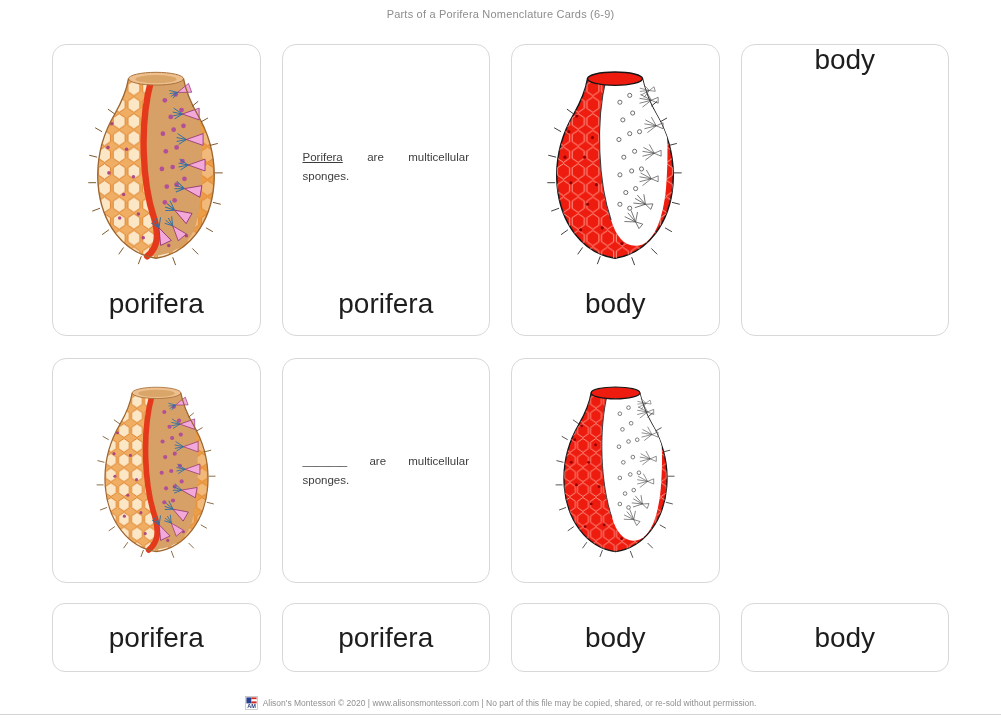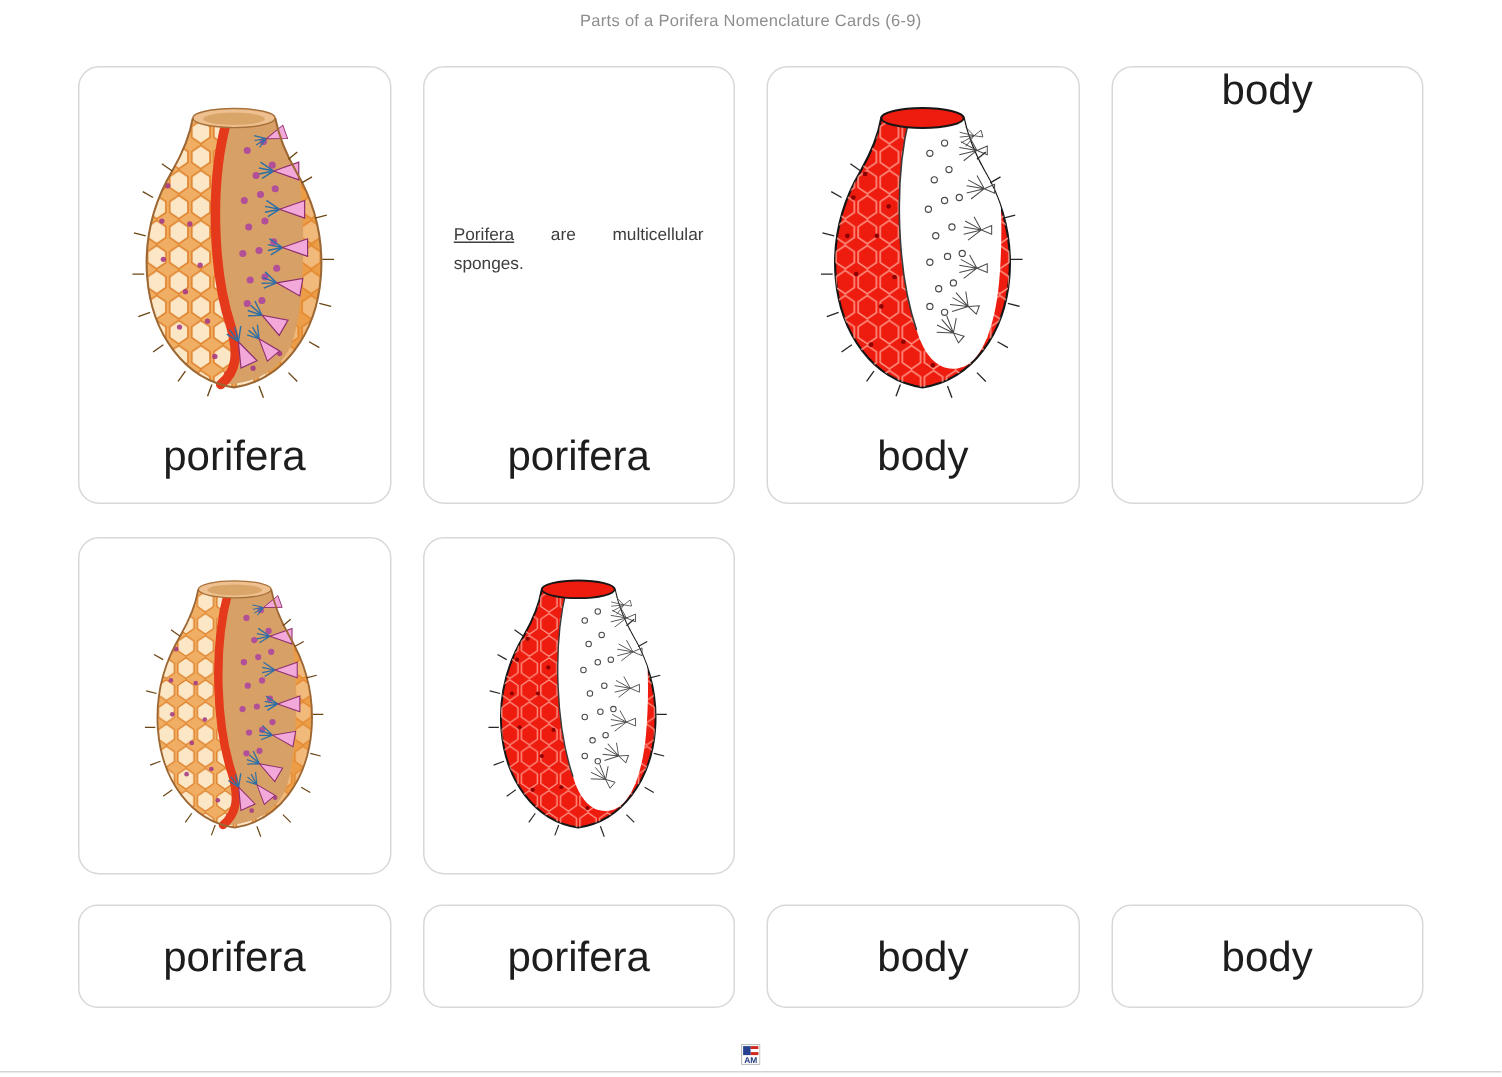--- a/index.html
+++ b/index.html
@@ -238,20 +238,25 @@
 
   <div class="grid row2">
     <div class="card">
       <div class="content">
         <svg class="illus illus-sm" viewBox="0 0 150 212">
             <use href="#sym-porifera"></use>
           </svg>
       </div>
     </div>
 
+    <div class="card">
+      <div class="content">
+        <p class="card-text"><span></span><span class="blank">_______</span><span> are multicellular sponges.</span></p>
+      </div>
+    </div>
 
     <div class="card">
       <div class="content">
         <svg class="illus illus-sm" viewBox="0 0 150 212">
             <use href="#sym-body"></use>
           </svg>
       </div>
     </div>
 
   </div>
@@ -265,15 +270,16 @@
 
   <div class="footer">
     <svg width="13" height="14" viewBox="0 0 13 14">
       <rect x="0.4" y="0.4" width="12.2" height="13.2" fill="#ffffff" stroke="#b9b9b9" stroke-width="0.7"></rect>
       <rect x="1.4" y="1.4" width="5.1" height="6" fill="#27408f"></rect>
       <rect x="6.5" y="1.4" width="5.1" height="2" fill="#d02a20"></rect>
       <rect x="6.5" y="3.4" width="5.1" height="2" fill="#ffffff"></rect>
       <rect x="6.5" y="5.4" width="5.1" height="2" fill="#d02a20"></rect>
       <text x="6.5" y="12.4" font-size="5.6" font-weight="bold" fill="#233a7d" text-anchor="middle" font-family="Liberation Sans, sans-serif">AM</text>
     </svg>
+    <span>Alison's Montessori © 2020 | www.alisonsmontessori.com | No part of this file may be copied, shared, or re-sold without permission.</span>
   </div>
 
 </div>
 
 </body></html>

